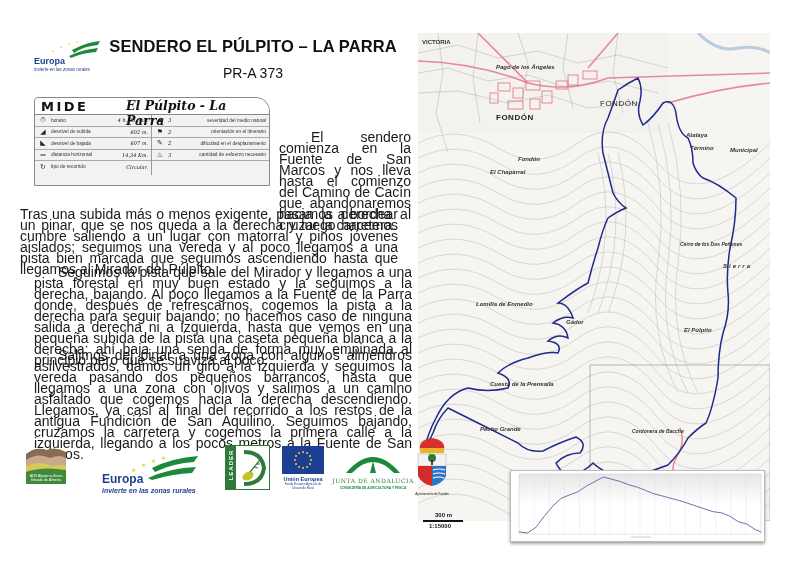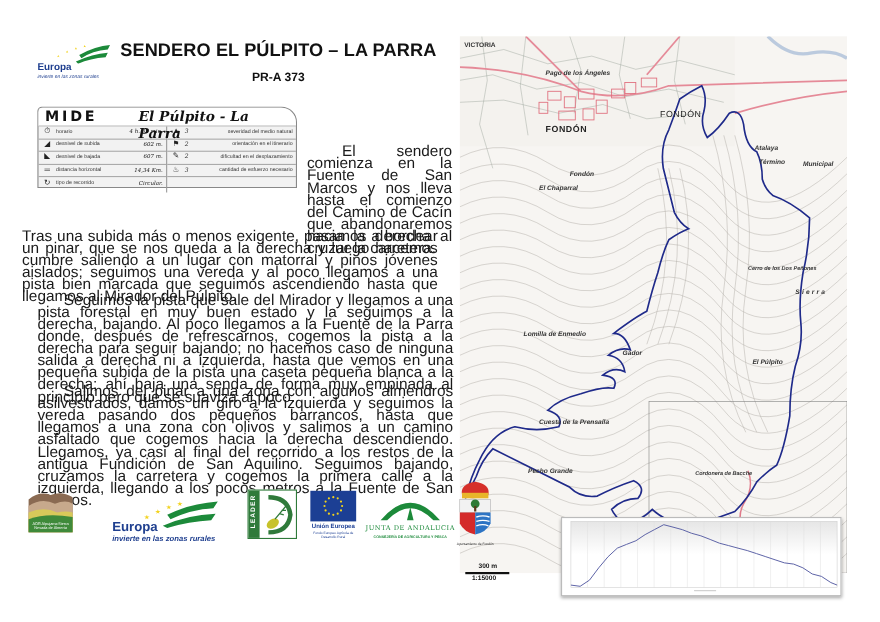--- a/index.html
+++ b/index.html
@@ -6,24 +6,24 @@
   html, body { width: 800px; height: 565px; background: #ffffff; overflow: hidden; }
   body { position: relative; font-family: "Liberation Sans", sans-serif; color: #111; }
 
   .abs { position: absolute; }
 
   
   .europa-logo-top { left: 32px; top: 38px; width: 70px; height: 36px; }
   .europa-word { font-family: "Liberation Sans", sans-serif; font-size: 9px; color: #1f3f8f; font-weight: bold; position: absolute; left: 2px; top: 18px; }
   .europa-tag { font-size: 4.5px; color: #1f3f8f; font-style: italic; position: absolute; left: 2px; top: 29px; white-space: nowrap; }
   .title { left: 108px; top: 37px; width: 290px; text-align: center; font-family: "Liberation Sans", sans-serif; font-weight: bold; font-size: 16.5px; letter-spacing: 0.1px; }
-  .subtitle { left: 108px; top: 65px; width: 290px; text-align: center; font-weight: bold; font-size: 11px; }
-
-  
-  .mide { left: 34px; top: 97px; width: 236px; height: 74px; border: 1px solid #888; border-radius: 4px 14px 0 0; background: #f2f2f2; }
+  .subtitle { left: 108px; top: 65px; width: 290px; text-align: center; font-weight: normal; font-size: 14px; }
+
+  
+  .mide { left: 34px; top: 97px; width: 236px; height: 89px; border: 1px solid #888; border-radius: 4px 14px 0 0; background: #f2f2f2; }
   .mide-head { height: 17px; border-bottom: 1px solid #888; position: relative; background: #fff; border-radius: 4px 14px 0 0; }
   .mide-logo { position: absolute; left: 6px; top: 1px; font-family: "DejaVu Sans", sans-serif; font-weight: bold; font-size: 13px; letter-spacing: 2.5px; color: #111; }
   .mide-name { position: absolute; left: 91px; top: 0px; font-family: "DejaVu Serif", serif; font-style: italic; font-weight: bold; font-size: 12.5px; color: #111; }
   .mide-cols { display: flex; height: 60px; }
   .mide-col { width: 50%; border-right: 1px solid #999; }
   .mide-col:last-child { border-right: none; }
   .mide-row { display: flex; align-items: center; height: 11.5px; border-bottom: 1px solid #aaa; font-size: 4.8px; color: #333; padding: 0 3px; }
   .mide-row .ico { width: 10px; font-size: 7px; color: #222; text-align: center; margin-right: 3px; line-height: 10px; }
   .mide-row .lbl { flex: 1; }
   .mide-row .val { font-family: "DejaVu Serif", serif; font-style: italic; font-size: 5px; color: #111; }

